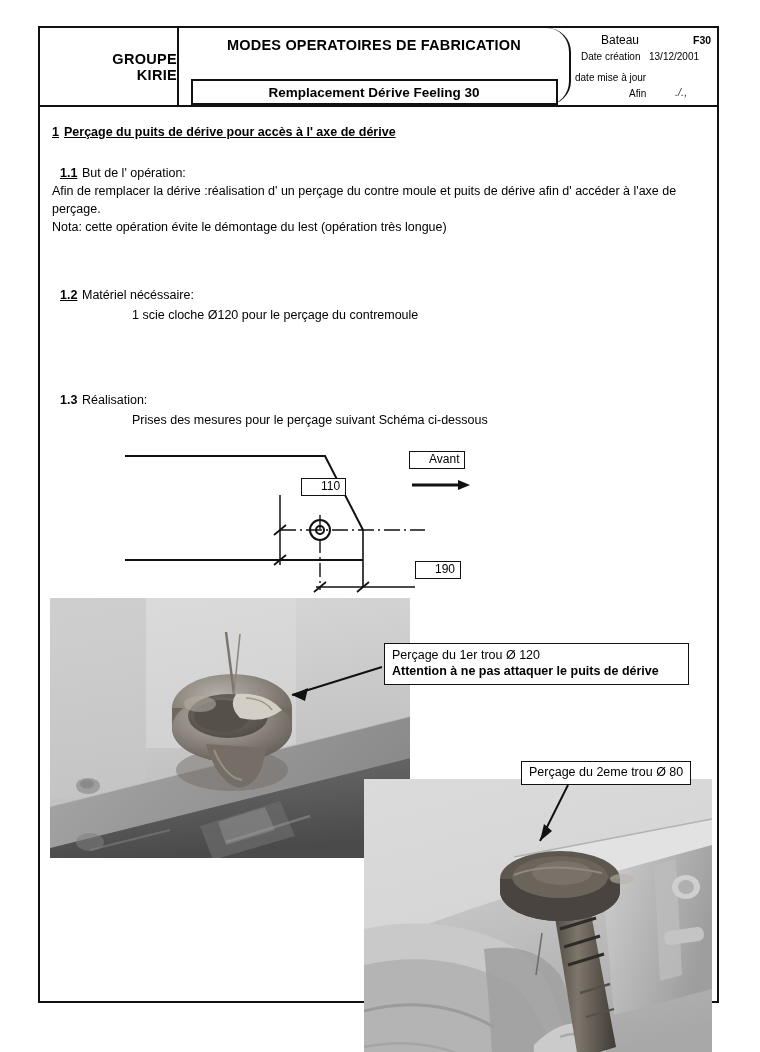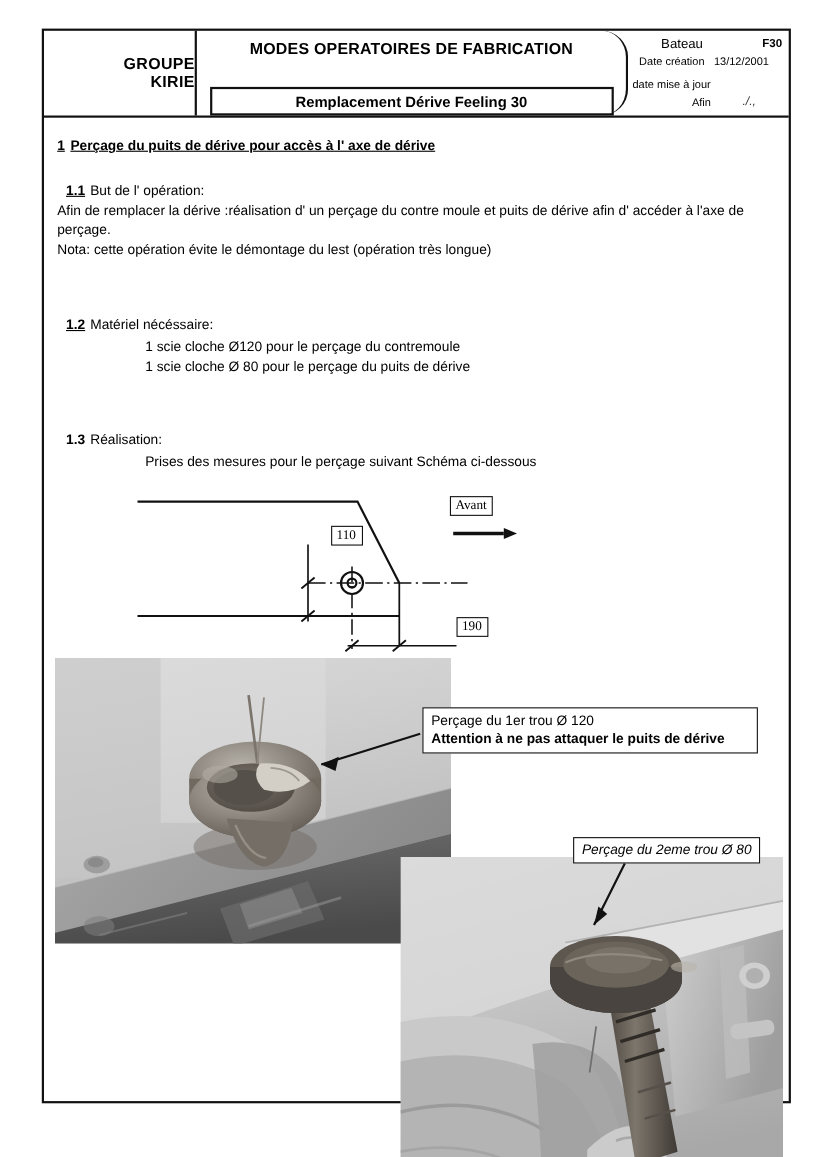--- a/index.html
+++ b/index.html
@@ -140,24 +140,23 @@
     top: 340px;
     width: 350px;
     height: 155px;
   }
   #diagram svg { display: block; }
   .dimbox {
     position: absolute;
     border: 1.6px solid #111;
     background: #fff;
     font-size: 12px;
-    padding: 1px 5px 2px 4px;
+    padding: 1px 5px 2px 19px;
     line-height: 1.1;
     box-sizing: border-box;
-    font-family: Liberation Serif, serif;
   }
   #box110 { left: 181px; top: 31px; }
   #box190 { left: 295px; top: 114px; }
   #boxAvant { left: 289px; top: 4px; font-size: 12px; }
 
   
   .photo {
     position: absolute;
     overflow: hidden;
   }
@@ -190,21 +189,20 @@
     left: 344px;
     top: 536px;
     width: 305px;
   }
   #callout1 .c-l1 { font-size: 12.5px; line-height: 1.25; }
   #callout1 .c-l2 { font-size: 12.5px; font-weight: bold; line-height: 1.25; }
   #callout2 {
     left: 481px;
     top: 654px;
     padding: 3px 7px 4px 7px;
-    font-style: italic;
   }
   #callout2 .c-l1 { font-size: 12.5px; line-height: 1.2; }
 
   .arrow-layer {
     position: absolute;
     left: 0; top: 0;
     width: 100%; height: 100%;
     pointer-events: none;
     z-index: 7;
   }
@@ -246,21 +244,20 @@
 
     <div class="txt" id="sec11-num">1.1</div>
     <div class="txt" id="sec11-ttl">But de l' opération:</div>
     <div class="txt" id="p11-a">Afin de remplacer la dérive :réalisation d' un perçage du contre moule et puits de dérive afin d' accéder à l'axe de</div>
     <div class="txt" id="p11-b">perçage.</div>
     <div class="txt" id="p11-c">Nota: cette opération évite le démontage du lest (opération très longue)</div>
 
     <div class="txt" id="sec12-num">1.2</div>
     <div class="txt" id="sec12-ttl">Matériel nécéssaire:</div>
     <div class="txt" id="p12-a">1 scie cloche Ø120 pour le perçage du contremoule</div>
-    <div class="txt" id="p12-b">1 scie cloche Ø 80 pour le perçage du puits de dérive</div>
 
     <div class="txt" id="sec13-num">1.3</div>
     <div class="txt" id="sec13-ttl">Réalisation:</div>
     <div class="txt" id="p13-a">Prises des mesures pour le perçage suivant Schéma ci-dessous</div>
 
     <div id="diagram">
       <svg width="350" height="155" viewBox="0 0 350 155">
 
         <path d="M 5 9 L 205 9 L 243 83" fill="none" stroke="#111" stroke-width="2"></path>
 

